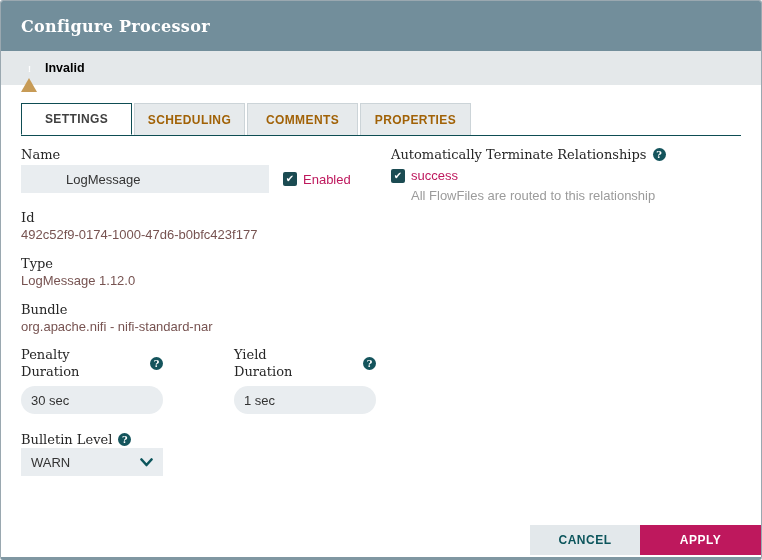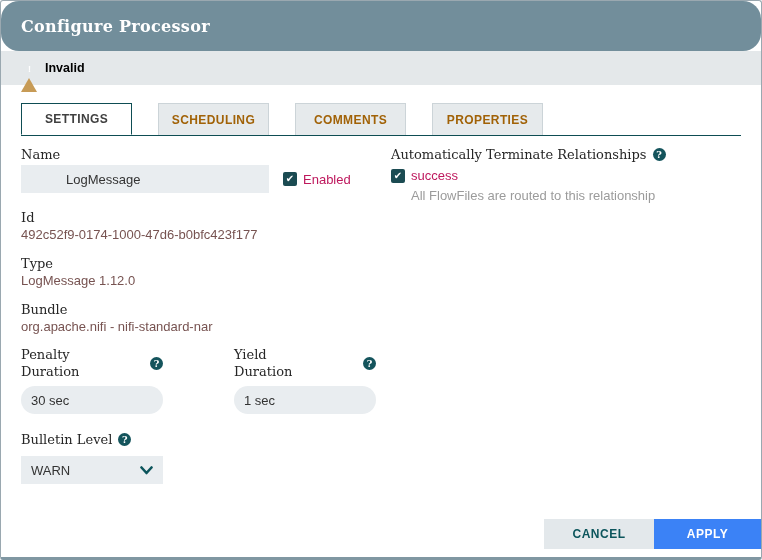--- a/index.html
+++ b/index.html
@@ -4,30 +4,30 @@
 <style>
   html,body{margin:0;padding:0;background:#fbfbfb;}
   *{box-sizing:border-box;}
   .dialog{
     position:relative;width:762px;height:560px;background:#fff;
     border:1px solid #9aa8b0;border-bottom:3px solid #8097a2;
     border-radius:3px;overflow:hidden;
     font-family:"Liberation Sans",sans-serif;color:#262626;
   }
   
-  .dialog-header{height:50px;background:#728e9b;display:flex;align-items:center;padding:0 20px;border-radius:18px;}
+  .dialog-header{height:50px;background:#728e9b;display:flex;align-items:center;padding:0 20px;}
   .dialog-title{font-family:"DejaVu Serif",serif;font-weight:bold;font-size:16px;color:#fff;letter-spacing:0.3px;}
   
   .status-bar{height:34px;background:#e4e8ea;display:flex;align-items:center;padding:0 20px;}
   .warning-icon{position:relative;width:17px;height:14px;margin-right:7px;}
   .warning-icon .tri{width:0;height:0;border-left:8.5px solid transparent;border-right:8.5px solid transparent;border-bottom:14px solid #c79b56;}
   .warning-icon .bang{position:absolute;left:0;top:3px;width:17px;text-align:center;color:#fff;font-size:9px;font-weight:bold;line-height:11px;}
   .status-label{color:#000000;font-weight:bold;font-size:12.5px;}
   
-  .tabs{display:flex;margin:18px 20px 0 20px;border-bottom:1px solid #0e4d53;gap:24px;}
+  .tabs{display:flex;margin:18px 20px 0 20px;border-bottom:1px solid #0e4d53;}
   .tab{width:111px;height:32px;display:flex;align-items:center;justify-content:center;
        font-size:12px;font-weight:bold;letter-spacing:0.4px;margin-right:2px;cursor:pointer;}
   .tab.active{background:#fff;border:1px solid #0e4d53;border-bottom:1px solid #fff;margin-bottom:-1px;color:#404040;}
   .tab.inactive{background:#e6eaec;border:1px solid #ccd4d8;border-bottom:none;color:#a16207;}
   
   .content{display:flex;padding:10px 20px 0 20px;}
   .col-left{width:353px;margin-right:17px;flex:none;}
   .col-right{flex:1;}
   .setting-label{font-family:"DejaVu Serif",serif;font-size:13px;line-height:17px;color:#262626;display:flex;align-items:center;}
   .setting-value{font-size:13px;line-height:17px;color:#775351;margin-top:0;}
@@ -43,32 +43,32 @@
             line-height:14px;text-align:center;flex:none;}
   .checkbox-label{font-size:13px;color:#be185d;margin-left:6px;}
   .group{margin-bottom:12px;}
   .group-lg{margin-bottom:11px;}
   .durations{display:flex;margin-top:0;}
   .duration-field{width:142px;}
   .duration-field:first-child{margin-right:71px;}
   .duration-field .setting-label{margin-top:0;gap:43px;}
   .durations-wrap{margin-top:11px;margin-bottom:17px;}
   .dropdown{width:142px;height:28px;background:#e9edf0;display:flex;align-items:center;
-            justify-content:space-between;padding:0 10px;margin-top:8px;cursor:pointer;}
+            justify-content:space-between;padding:0 10px;margin-top:0;cursor:pointer;}
   .dropdown-value{font-size:13px;color:#333;}
   .chevron{flex:none;}
   
   .relationship-row{display:flex;align-items:center;margin-top:5px;}
   .relationship-desc{font-size:13px;color:#9b9b9b;margin-left:20px;margin-top:5px;line-height:16px;}
   
-  .footer{position:absolute;right:0;bottom:8px;display:flex;}
+  .footer{position:absolute;right:0;bottom:2px;display:flex;}
   .btn{height:30px;display:flex;align-items:center;justify-content:center;font-size:12px;
        font-weight:bold;letter-spacing:0.5px;cursor:pointer;}
   .btn-cancel{width:110px;background:#e3e8eb;color:#0c555c;}
-  .btn-apply{width:107px;background:#3b82f6;color:#fff;}
+  .btn-apply{width:121px;background:#be185d;color:#fff;}
 </style>
 </head>
 <body>
 
 <div class="dialog">
 
   <div class="dialog-header">
     <span class="dialog-title">Configure Processor</span>
   </div>
 

